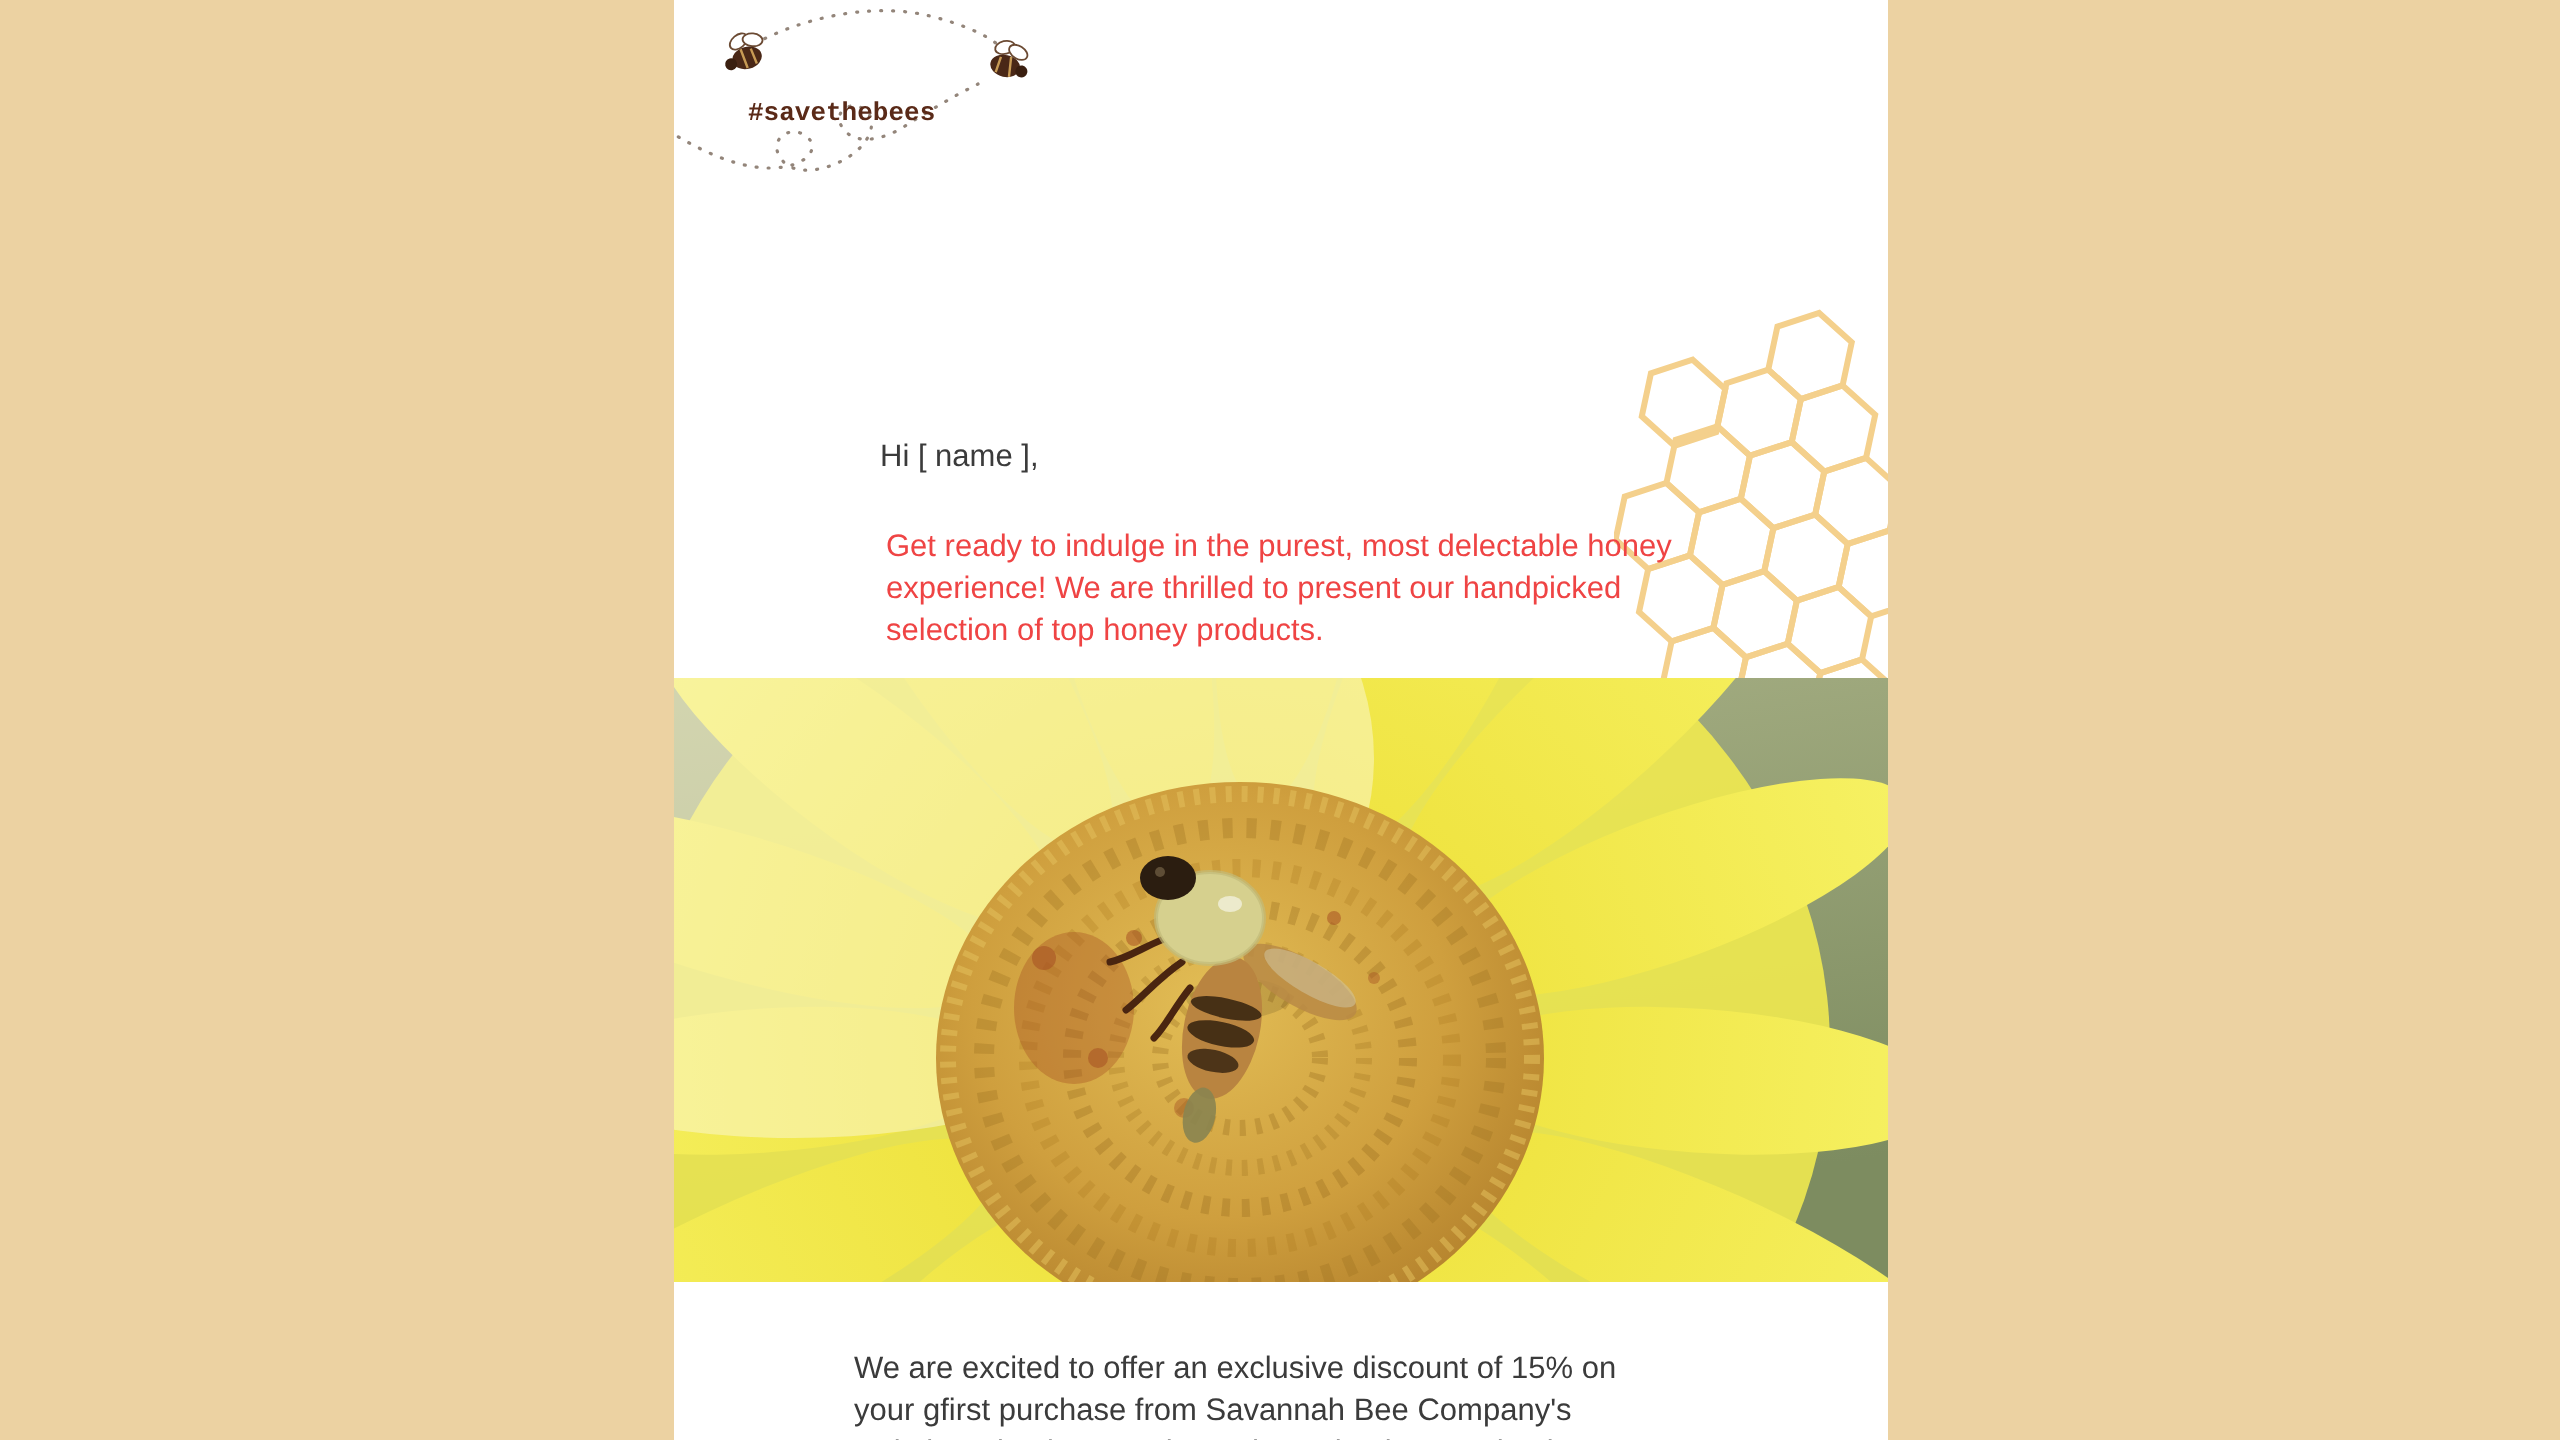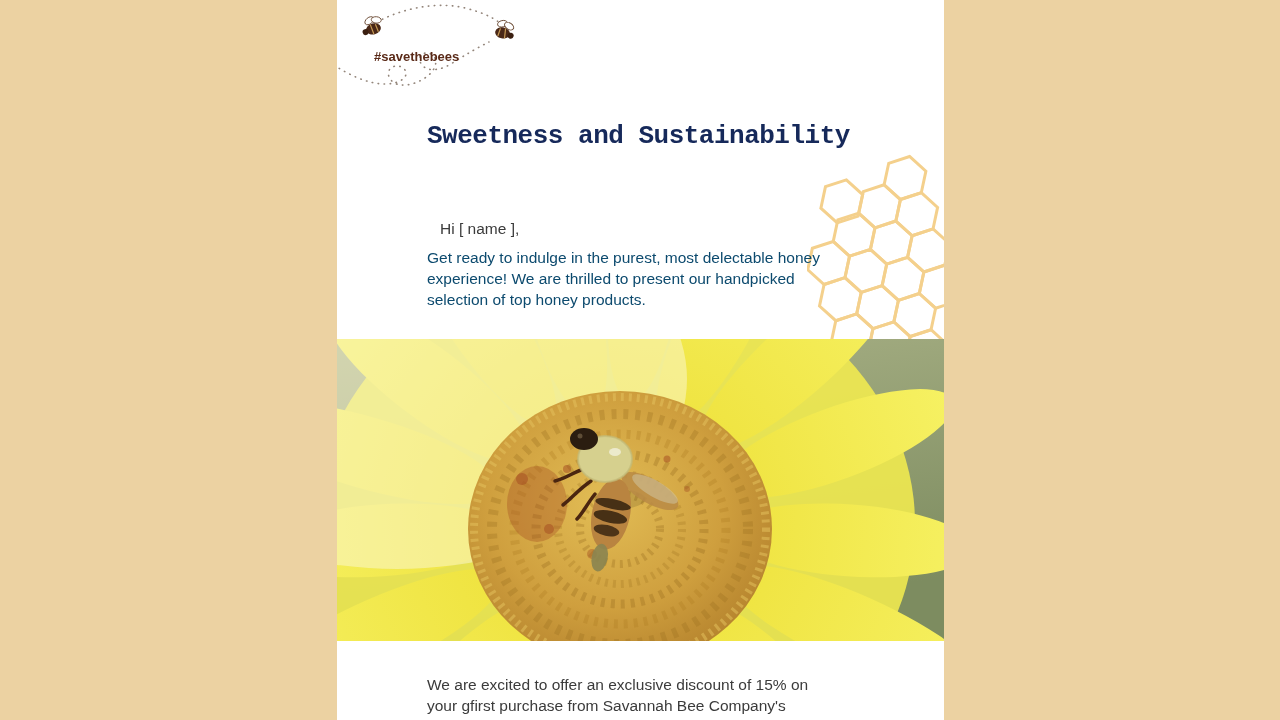--- a/index.html
+++ b/index.html
@@ -24,21 +24,21 @@
     position: absolute;
     left: -10px;
     top: 0;
     width: 250px;
     height: 100px;
   }
   .hashtag {
     position: absolute;
     left: 37px;
     top: 49px;
-    font-family: Liberation Sans, sans-serif;
+    font-family: Liberation Mono, monospace;
     font-weight: bold;
     font-size: 13px;
     color: #5a2a18;
     white-space: nowrap;
   }
   .honeycomb {
     position: absolute;
     left: 470px;
     top: 146px;
     width: 180px;
@@ -62,25 +62,25 @@
     top: 205px;
     margin: 13px;
     font-size: 15.5px;
     line-height: 21px;
     color: #3b3b3b;
   }
   .intro {
     position: absolute;
     left: 90px;
     top: 247px;
-    margin: 0;
+    margin: 16px;
     width: 414px;
     font-size: 15.5px;
     line-height: 21px;
-    color: #0c4a6e;
+    color: #ef4444;
   }
   .hero-photo {
     position: absolute;
     left: 0;
     top: 339px;
     width: 607px;
     height: 302px;
   }
   .offer {
     position: absolute;
@@ -138,21 +138,20 @@
       <use href="#hexcell" x="625" y="277"></use>
       <use href="#hexcell" x="530" y="310"></use>
       <use href="#hexcell" x="568" y="310"></use>
       <use href="#hexcell" x="606" y="310"></use>
       <use href="#hexcell" x="549" y="343"></use>
       <use href="#hexcell" x="587" y="343"></use>
       <use href="#hexcell" x="625" y="343"></use>
     </g>
   </svg>
 
-  <h1 class="headline">Sweetness and Sustainability</h1>
 
   <p class="greeting">Hi [ name ],</p>
 
   <p class="intro">Get ready to indulge in the purest, most delectable honey experience! We are thrilled to present our handpicked selection of top honey products.</p>
 
   <svg class="hero-photo" viewBox="0 0 607 302" width="607" height="302" preserveAspectRatio="none">
     <defs>
       <linearGradient id="bgG" x1="0" y1="0" x2="0.3" y2="1">
         <stop offset="0" stop-color="#aab287"></stop>
         <stop offset="1" stop-color="#7d8c60"></stop>

